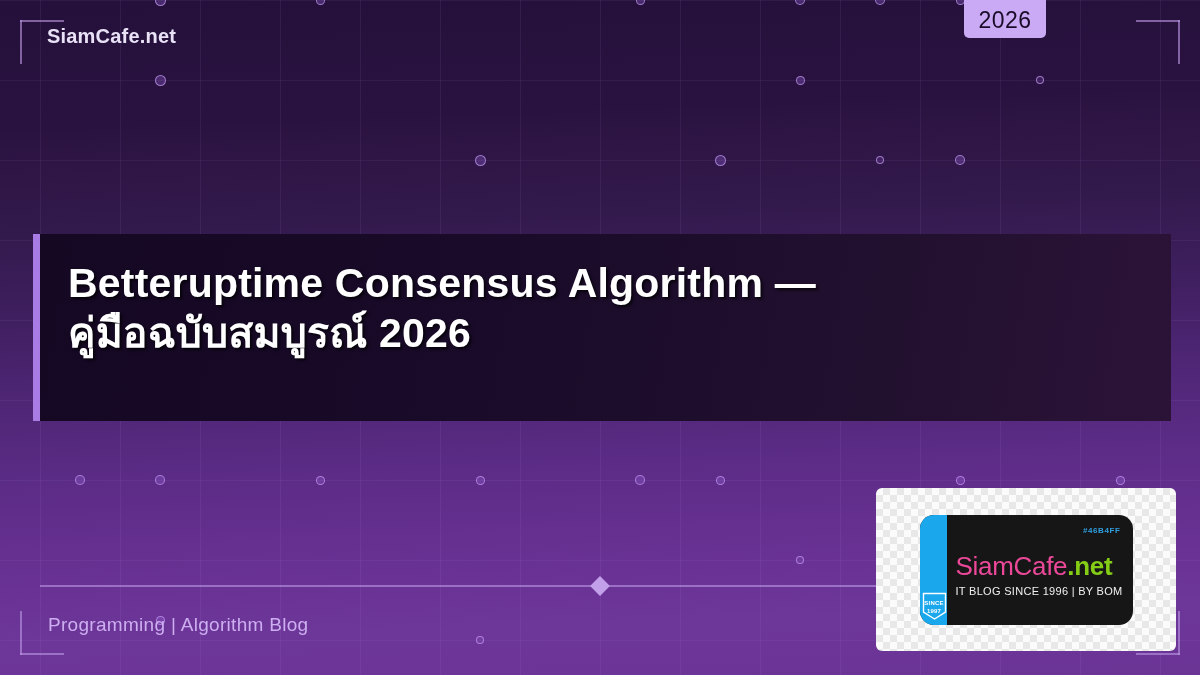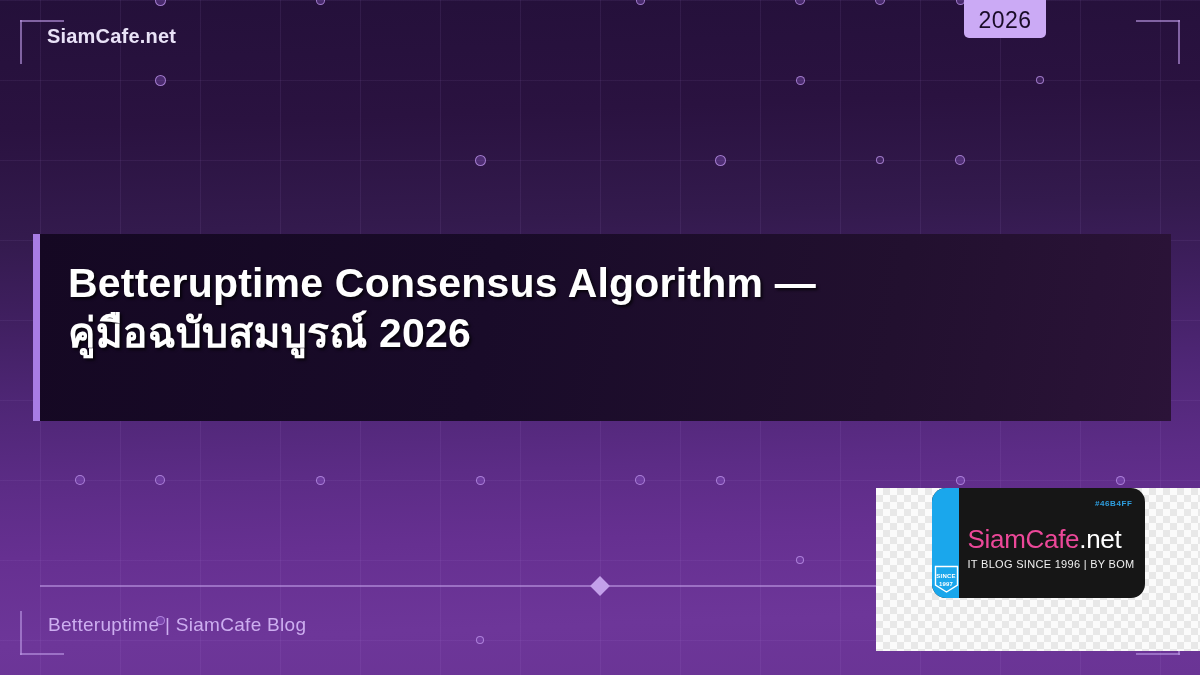--- a/index.html
+++ b/index.html
@@ -136,28 +136,28 @@
   
   #footer-text {
     position:absolute; left:48px; top:614px;
     font-size:19px; font-weight:400;
     color:#cdaef0; letter-spacing:.3px;
   }
 
   
   #logo-card {
     position:absolute; left:876px; top:488px;
-    width:324px; height:163px;
+    width:300px; height:163px;
     background-color:#fbfbfb;
     background-image:
       linear-gradient(45deg,#e8e8e8 25%,transparent 25%,transparent 75%,#e8e8e8 75%),
       linear-gradient(45deg,#e8e8e8 25%,transparent 25%,transparent 75%,#e8e8e8 75%);
     background-size:14px 14px;
     background-position:0 0, 7px 7px;
-    display:flex; align-items:flex-start; justify-content:center;
+    display:flex; align-items:center; justify-content:center;border-radius:6px;
   }
   #logo-inner {
     position:relative;
     width:213px; height:110px;
     background:#161616;
     border-radius:14px;
     overflow:hidden;
   }
   #logo-band {
     position:absolute; left:0; top:0;
@@ -179,21 +179,21 @@
   #logo-hex {
     position:absolute; right:12px; top:11px;
     font-size:8px; font-weight:700; color:#2f9fe0;
     letter-spacing:.6px;
   }
   #logo-wordmark {
     position:absolute; left:36px; top:36px;
     font-size:26px; font-weight:400; letter-spacing:-.3px;
   }
   #logo-wordmark .blue { color:#ec4899; }
-  #logo-wordmark .white { color:#ffffff; }
+  #logo-wordmark .white { color:#84cc16;font-weight:bold; }
   #logo-tagline {
     position:absolute; left:36px; top:70px;
     font-size:11px; font-weight:400; color:#f0f0f0;
     letter-spacing:.3px;
   }
 </style>
 </head>
 <body>
 
 <div id="stage">
@@ -262,21 +262,21 @@
   <div id="year-badge">2026</div>
 
   <div id="title-band"></div>
   <div id="title-accent"></div>
   <div id="title-text">Betteruptime Consensus Algorithm —
 คู่มือฉบับสมบูรณ์ 2026</div>
 
   <div id="divider"></div>
   <div id="divider-diamond"></div>
 
-  <div id="footer-text">Betteruptime | SiamCafe Blog</div>
+  <div id="footer-text">Programming | Algorithm Blog</div>
 
   <div id="logo-card">
     <div id="logo-inner">
       <div id="logo-band"></div>
       <div id="logo-ribbon">
         <svg width="25" height="30" viewBox="0 0 25 30">
           <path d="M1.5 1.5 H23.5 V20 L12.5 27 L1.5 20 Z" fill="none" stroke="#ffffff" stroke-width="1.4"></path>
         </svg>
         <div class="rb-txt">SINCE</div>
         <div class="rb-txt">1997</div>

